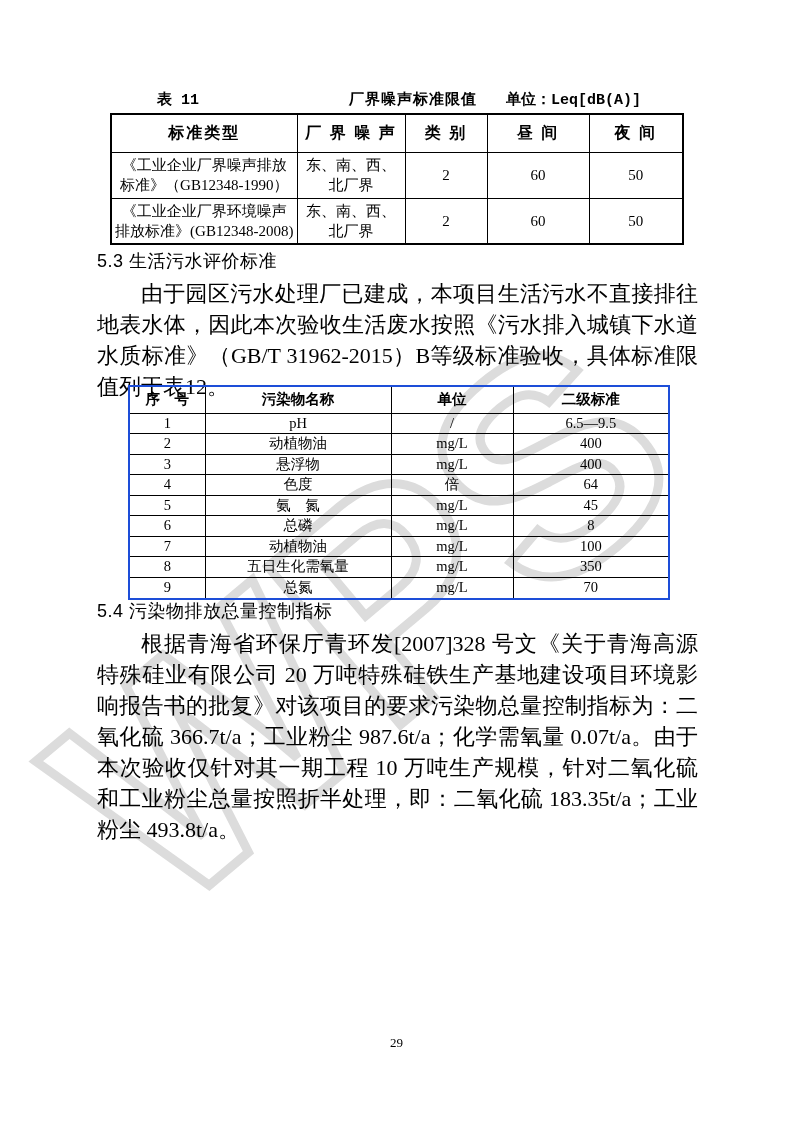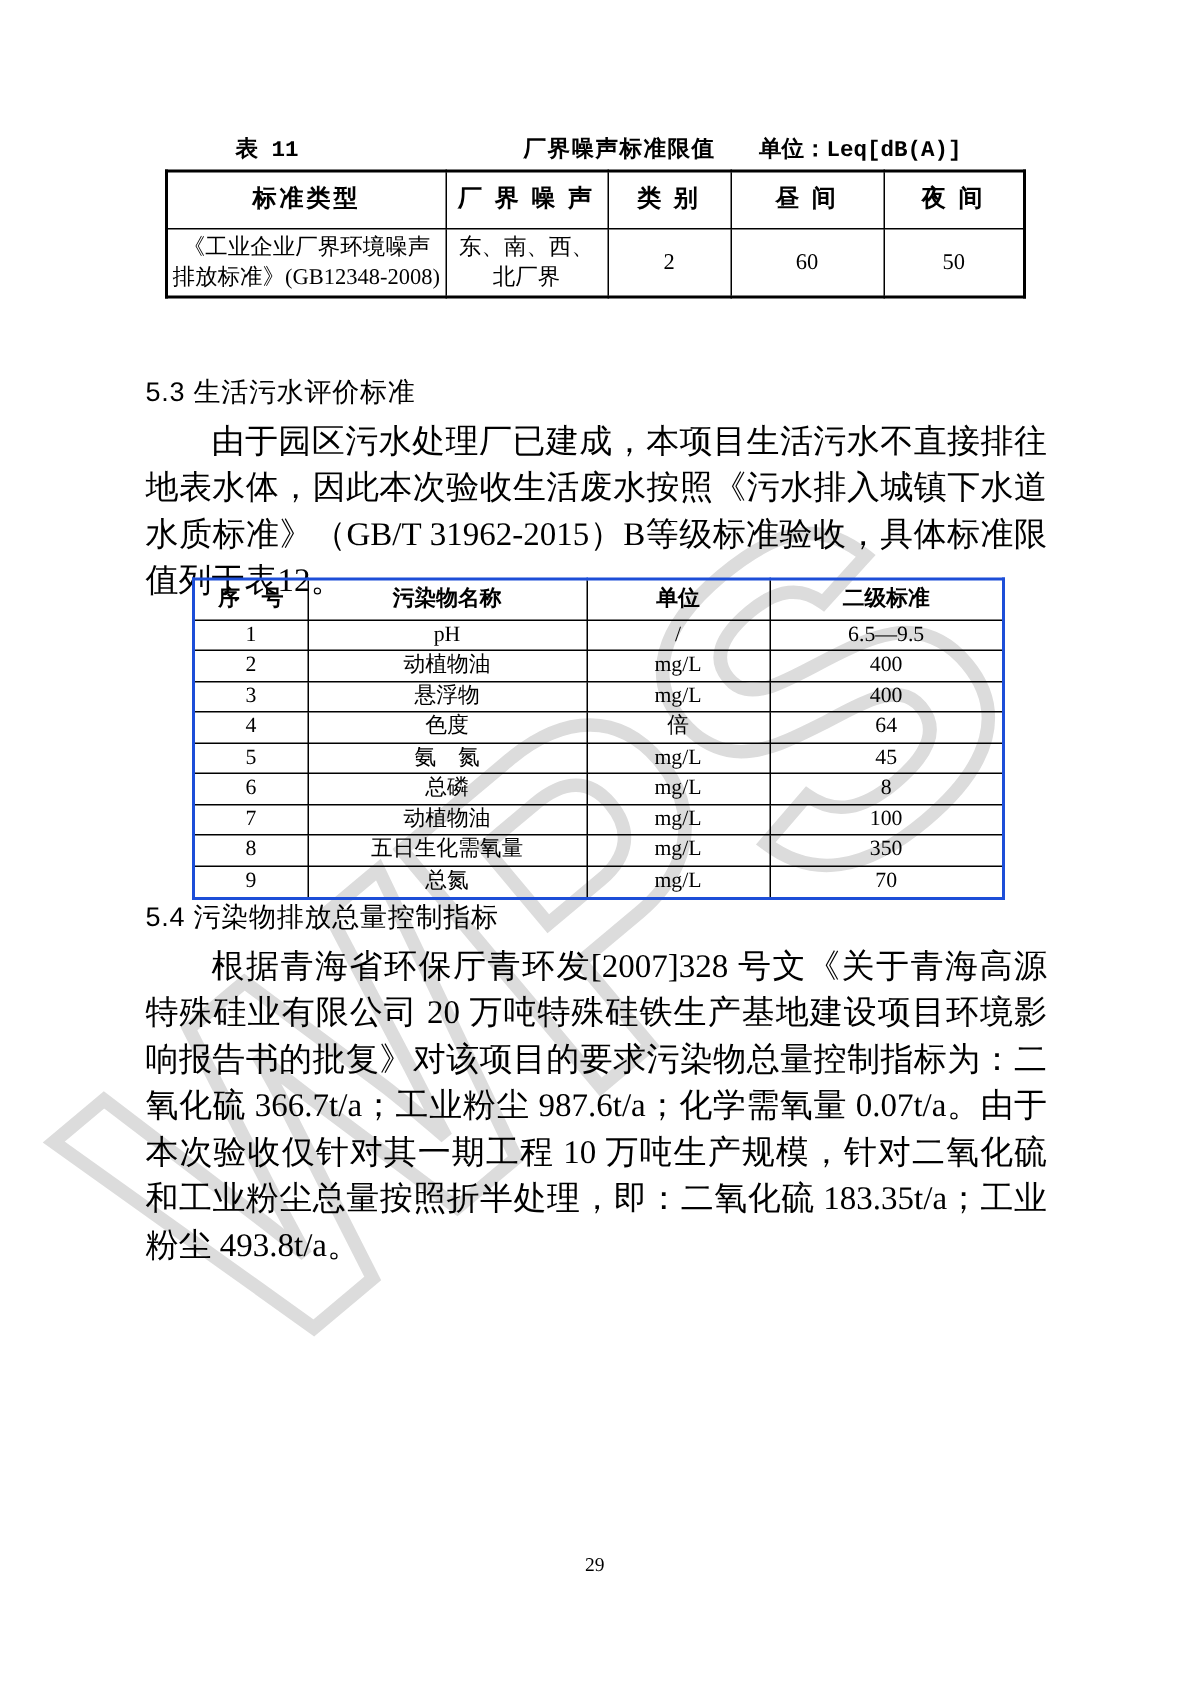--- a/index.html
+++ b/index.html
@@ -92,20 +92,27 @@
       </colgroup>
       <tbody>
           <tr>
         <th>标准类型</th>
         <th>厂 界 噪 声</th>
         <th>类 别</th>
         <th>昼 间</th>
         <th>夜 间</th>
       </tr>
       <tr>
+        <td>《工业企业厂界噪声排放标准》（GB12348-1990）</td>
+        <td>东、南、西、北厂界</td>
+        <td>2</td>
+        <td>60</td>
+        <td>50</td>
+      </tr>
+      <tr>
         <td>《工业企业厂界环境噪声排放标准》(GB12348-2008)</td>
         <td>东、南、西、北厂界</td>
         <td>2</td>
         <td>60</td>
         <td>50</td>
       </tr>
     </tbody>
       </table>
 
     <h2 class="sec-heading h53">5.3 生活污水评价标准</h2>

